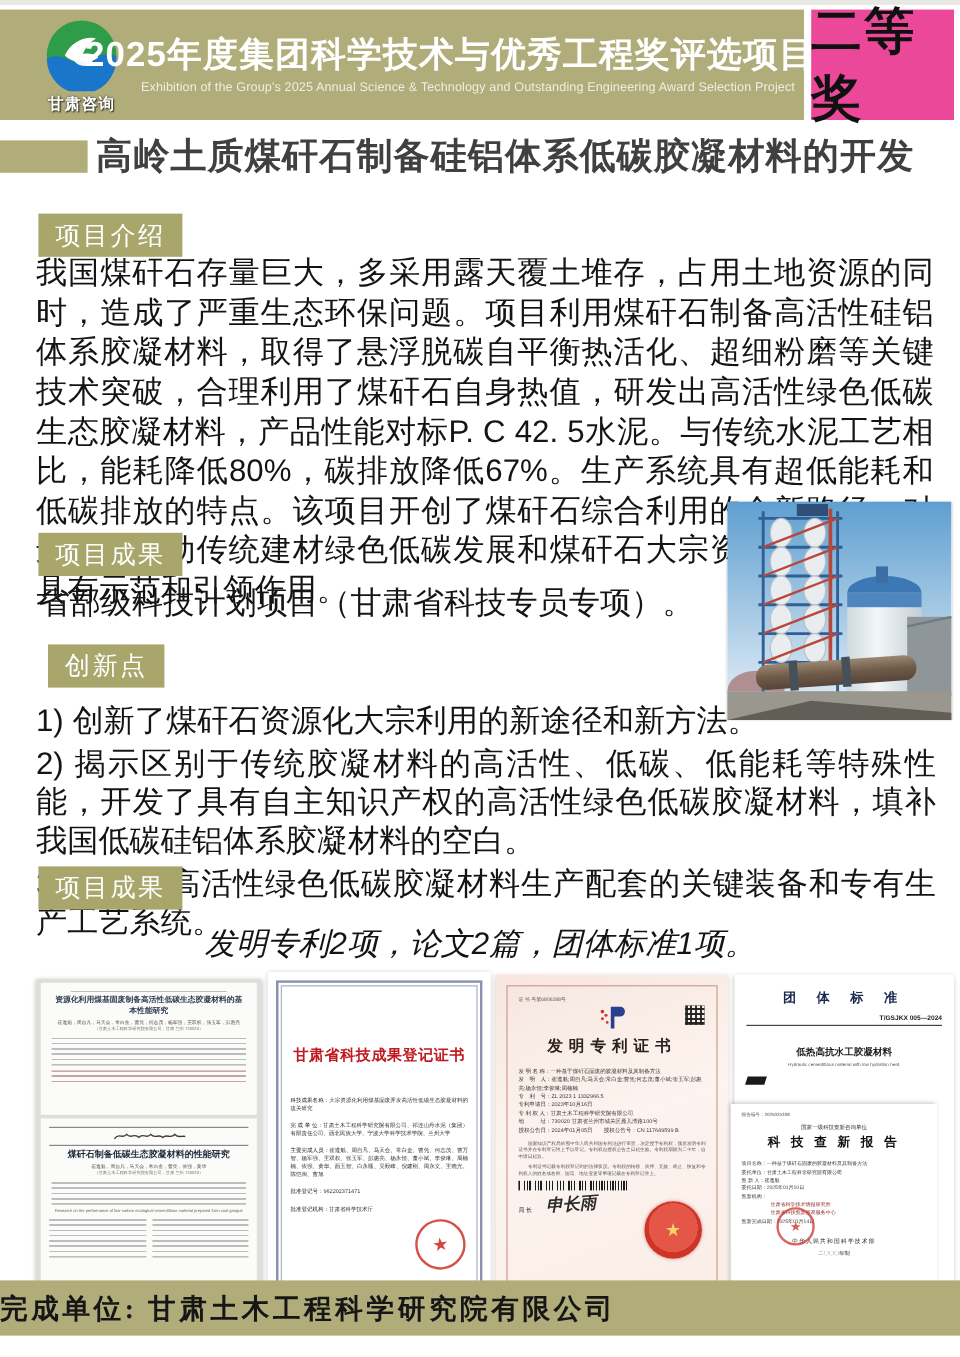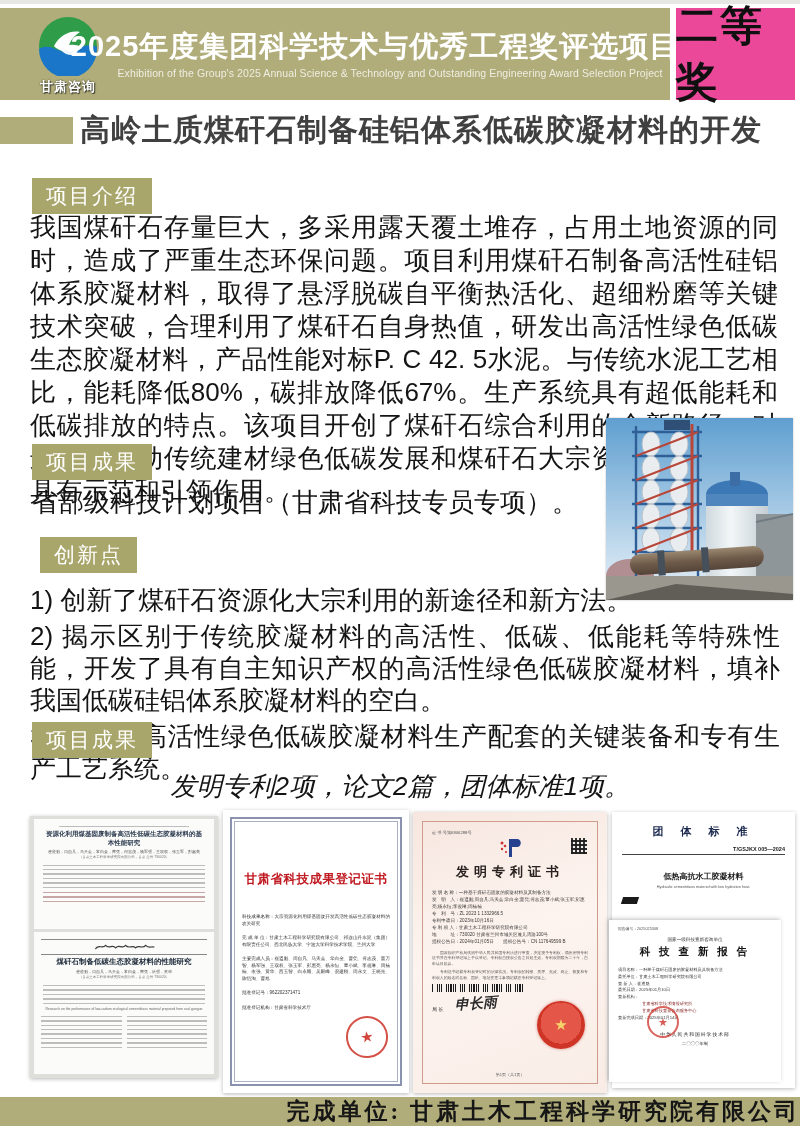--- a/index.html
+++ b/index.html
@@ -163,22 +163,22 @@
   .nov-seal {
     position:absolute; left:38px; top:86px; width:32px; height:32px; border-radius:50%;
     border:2px solid rgba(205,50,40,0.75); display:flex; align-items:center; justify-content:center;
   }
   .nov-seal .star { color:rgba(205,50,40,0.8); font-size:11px; }
   .nov-footer1 { font-size:4.8px; text-align:center; color:#222; margin-top:10px; letter-spacing:1px; }
   .nov-footer2 { font-size:4.4px; text-align:center; color:#333; margin-top:4px; }
 
   
   .footer {
-    position:absolute; left:0; top:1097px; width:800px; height:29px; background:#b1ad7a;
-    display:flex; align-items:center; justify-content:flex-end;
+    position:absolute; left:0; top:1067px; width:800px; height:46px; background:#b1ad7a;
+    display:flex; align-items:center; justify-content:flex-start;
   }
   .footer-text {
     font-family:"Liberation Serif", serif; font-size:23px; font-weight:bold;
     color:#161616; letter-spacing:3px; white-space:nowrap;
   }
 </style>
 </head>
 <body>
 
 <div class="page">

